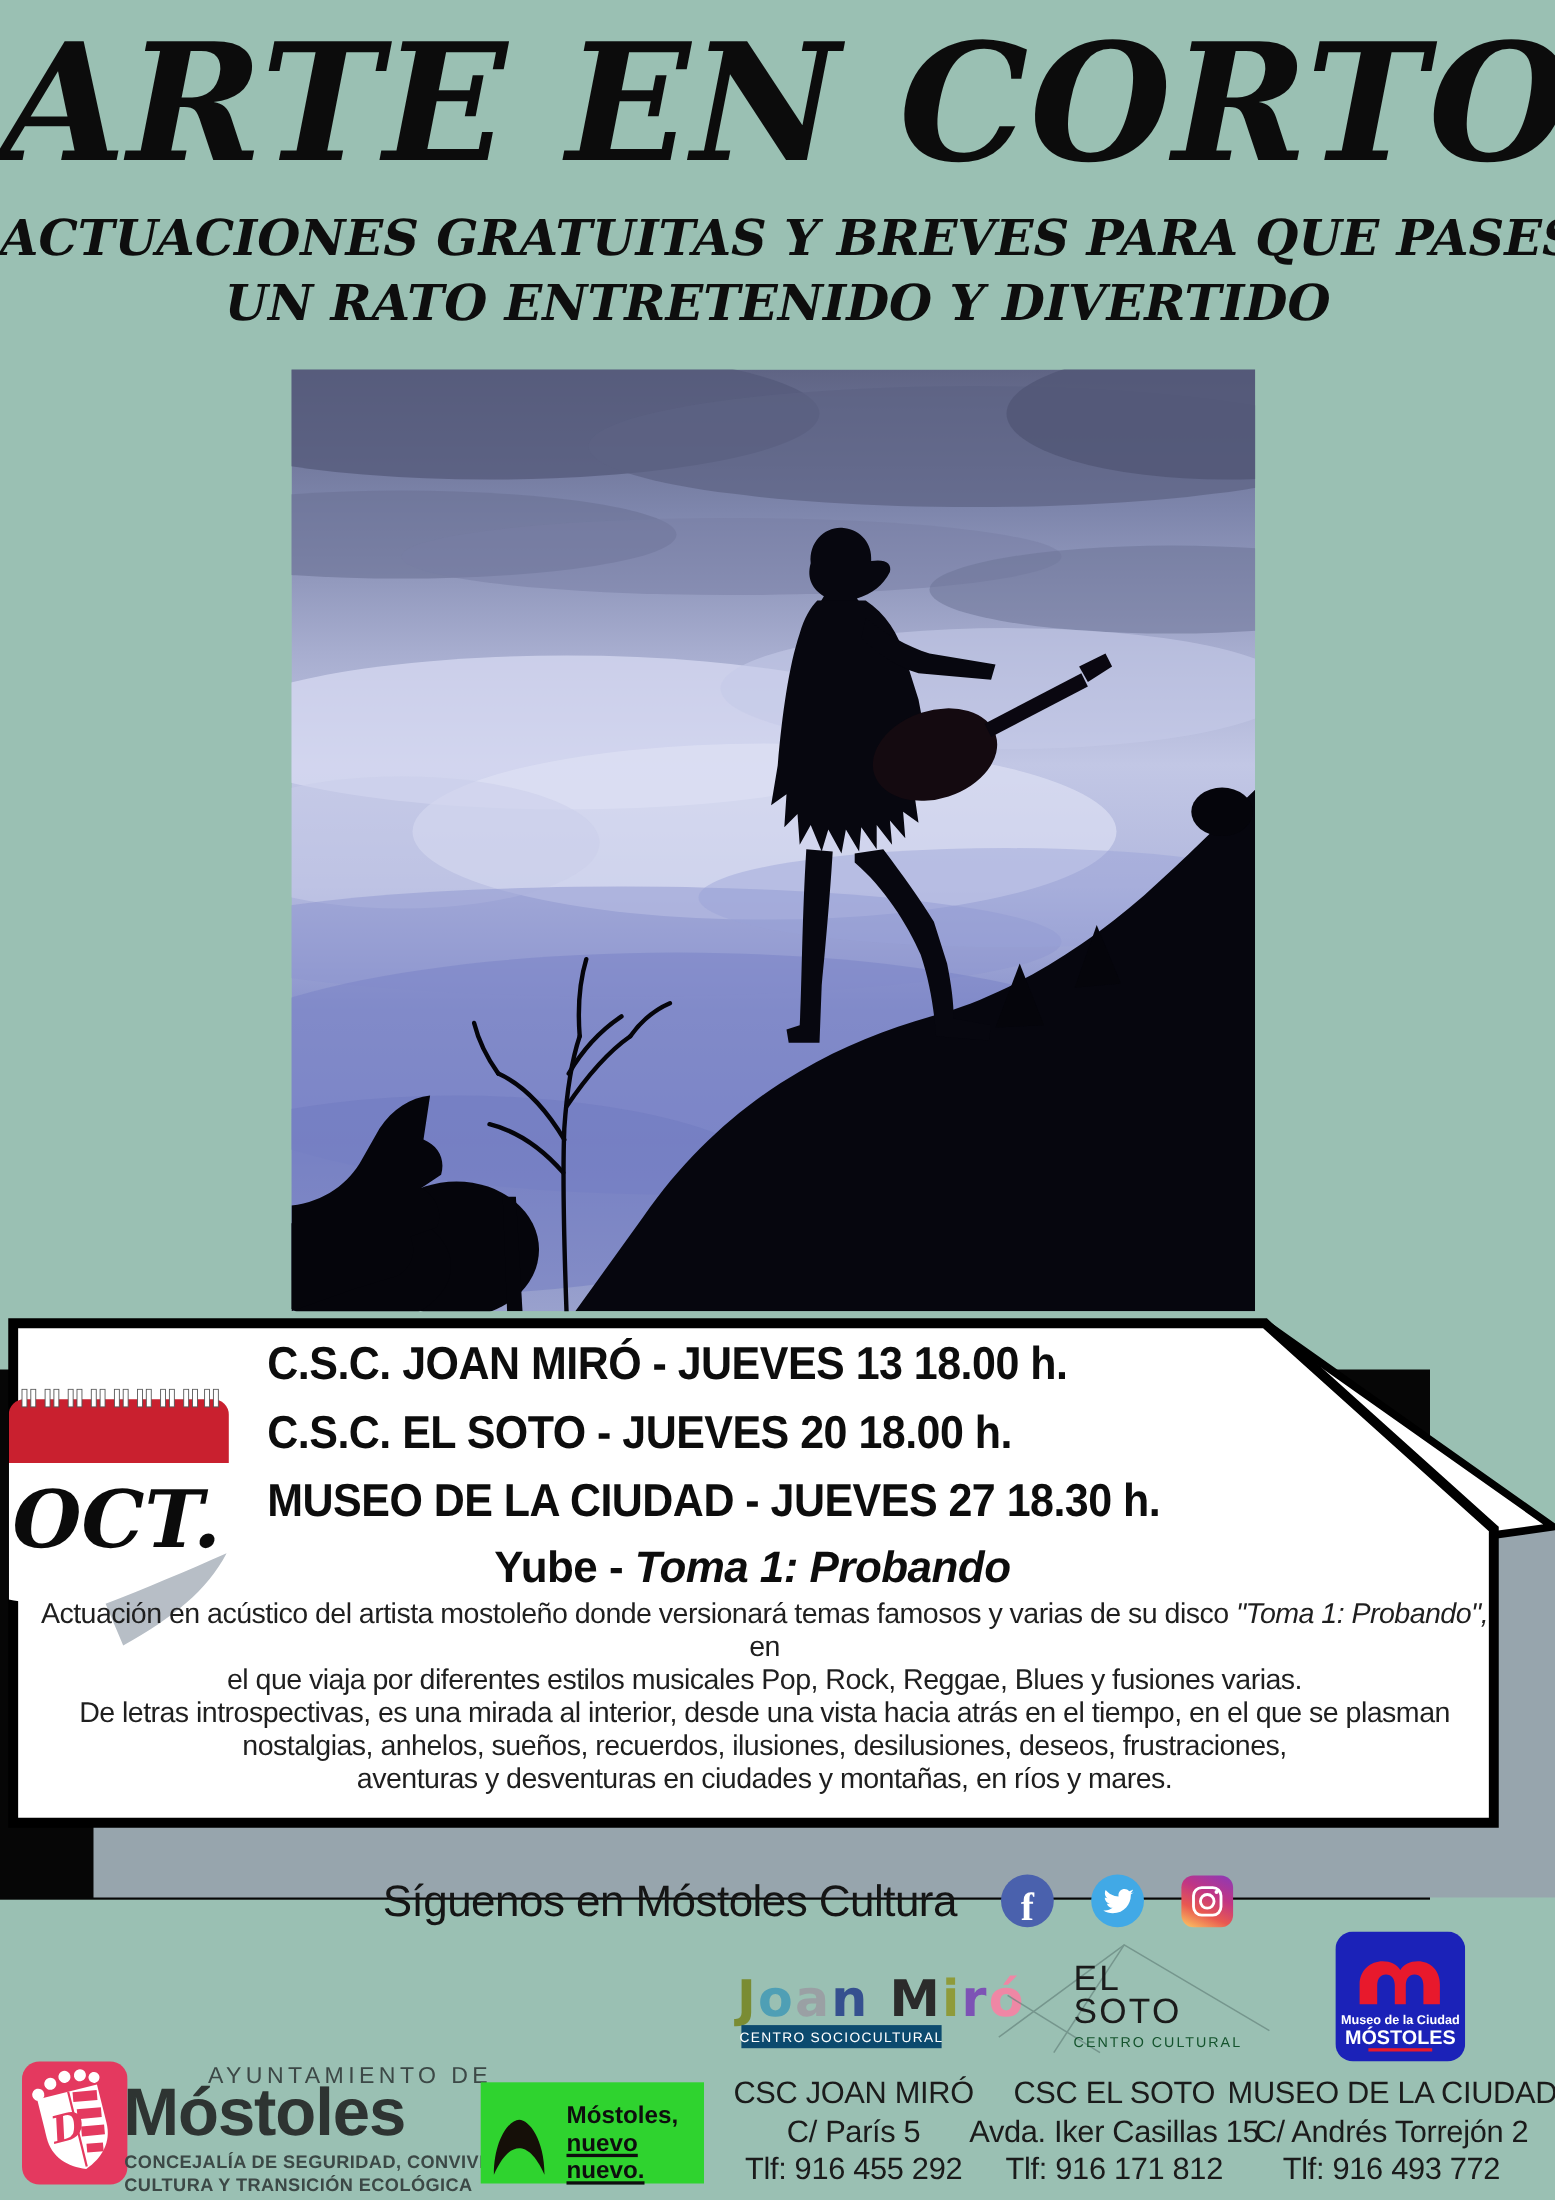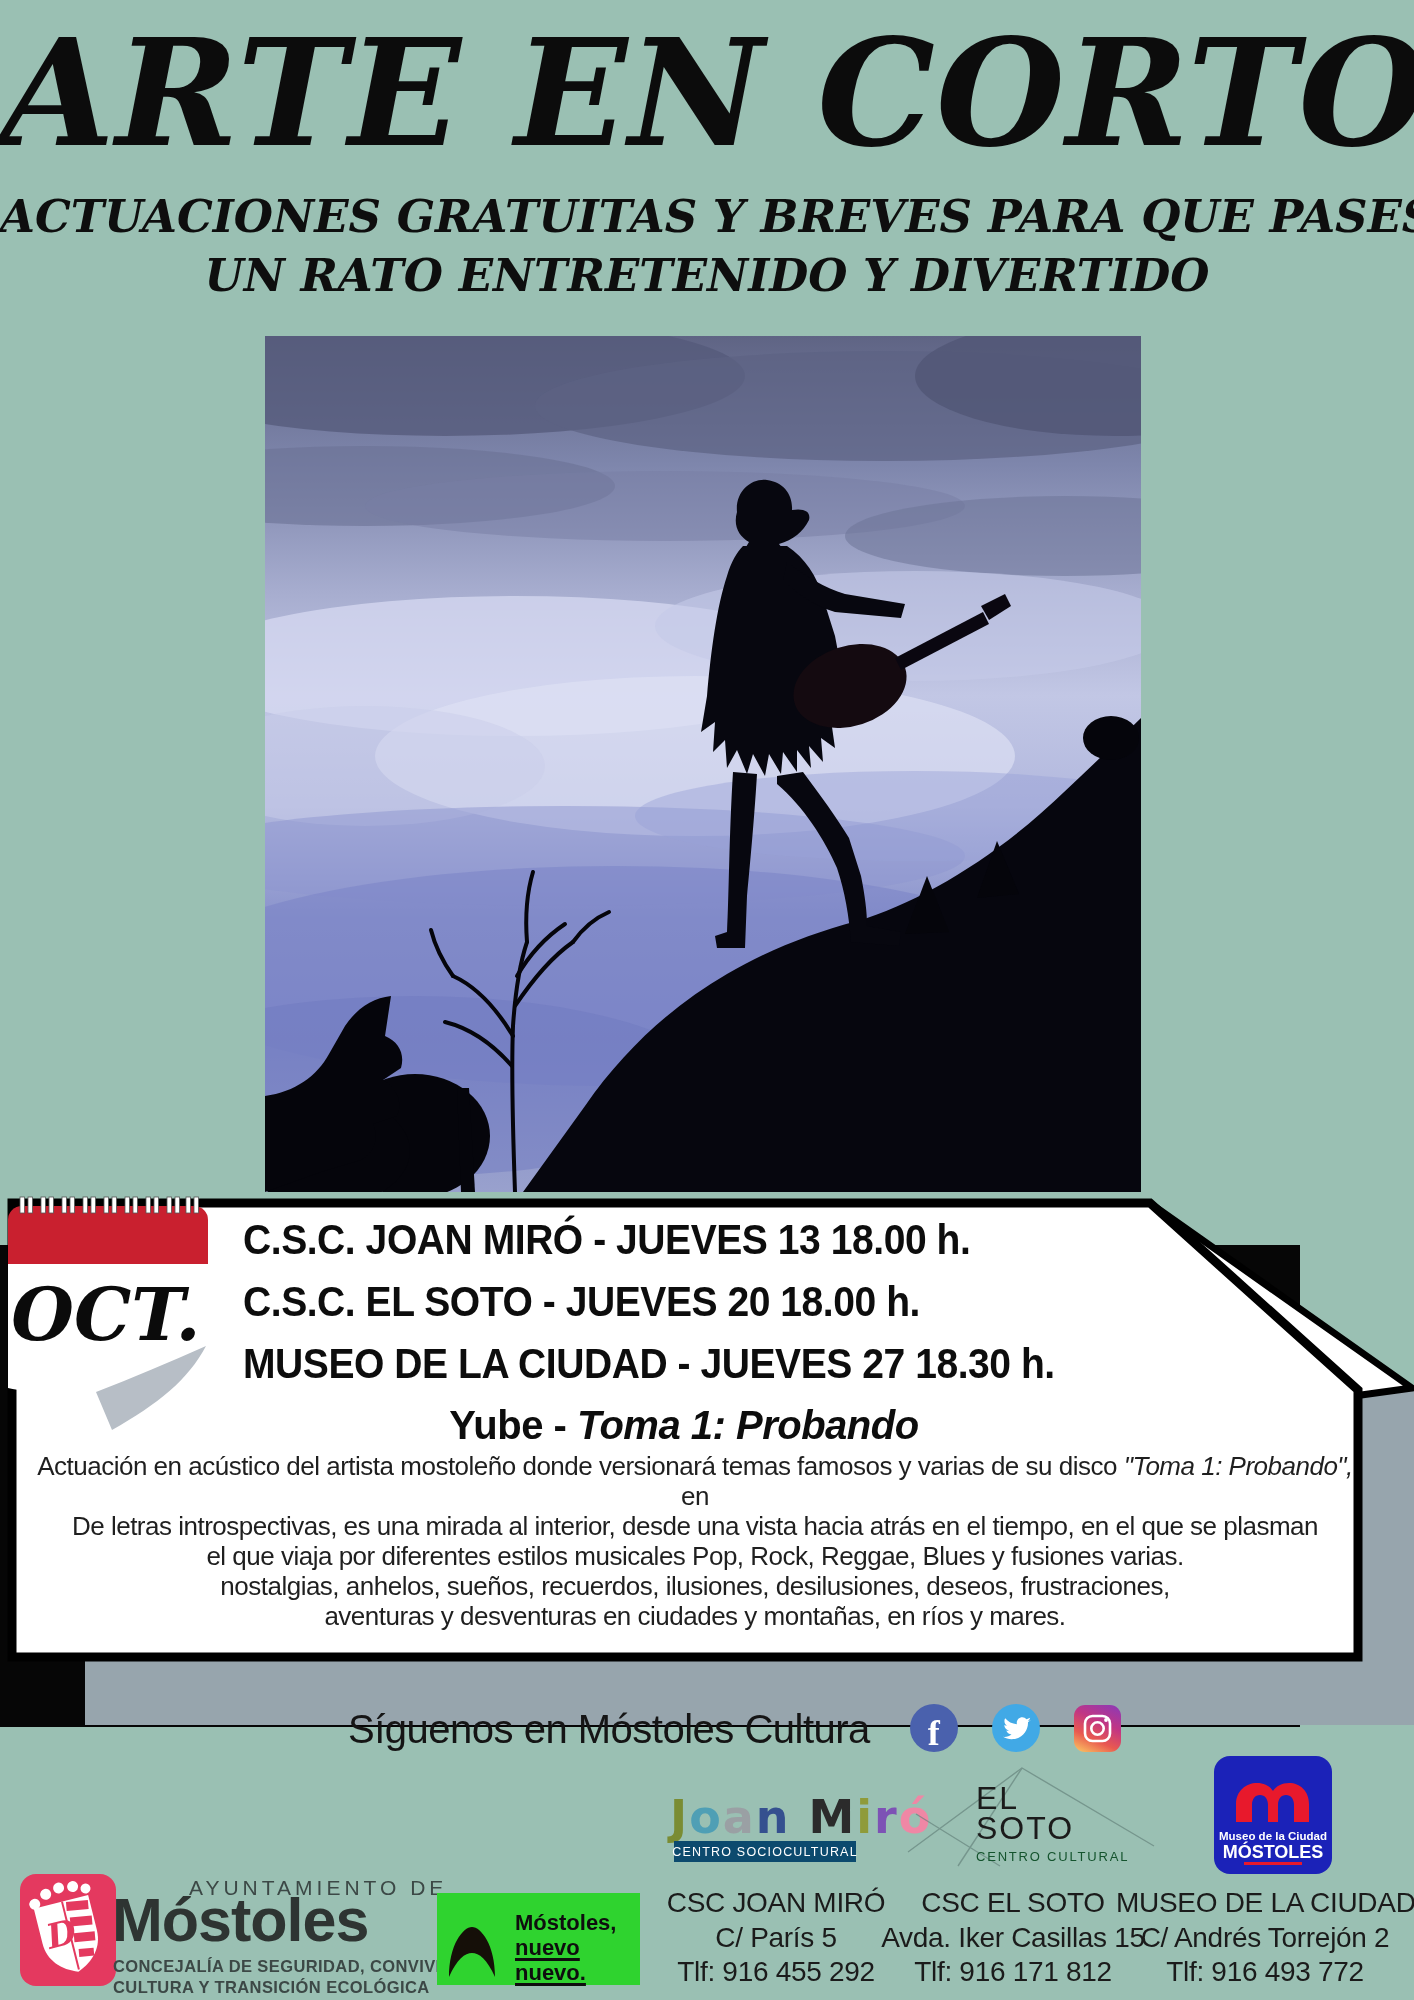--- a/index.html
+++ b/index.html
@@ -20,21 +20,21 @@
     font-family:"DejaVu Serif",serif;font-weight:bold;font-style:italic;
     font-size:45px;color:#0e0e0e;white-space:nowrap;
   }
   .subtitle.s1{top:190px}
   .subtitle.s2{top:249px}
   
   .photo{left:265px;top:336px;width:876px;height:856px}
   
   .pages{left:0;top:1190px;width:1414px;height:552px}
   
-  .calendar{left:8px;top:1196px;width:210px;height:252px}
+  .calendar{left:8px;top:1262px;width:210px;height:252px}
   
   .sched{
     left:243px;font-size:42px;font-weight:bold;color:#0d0d0d;line-height:1;
     transform:scaleX(.93);transform-origin:left top;white-space:nowrap;
     letter-spacing:-.5px;
   }
   .sched.l1{top:1219px}.sched.l2{top:1281px}.sched.l3{top:1343px}
   .artist{
     left:8px;top:1405px;width:1352px;text-align:center;
     font-size:40px;font-weight:bold;color:#0d0d0d;line-height:1;letter-spacing:-.5px;
@@ -187,22 +187,22 @@
 
 <div class="abs sched l1">C.S.C. JOAN MIRÓ - JUEVES 13 18.00 h.</div>
 <div class="abs sched l2">C.S.C. EL SOTO - JUEVES 20 18.00 h.</div>
 <div class="abs sched l3">MUSEO DE LA CIUDAD - JUEVES 27 18.30 h.</div>
 <div class="abs artist">
   <span>Yube - </span><span class="it">Toma 1: Probando</span>
 </div>
 
 <div class="abs desc">
   <div><span>Actuación en acústico del artista mostoleño donde versionará temas famosos y varias de su disco </span><span class="it">"Toma 1: Probando",</span><span> en</span></div>
+  <div>el que viaja por diferentes estilos musicales Pop, Rock, Reggae, Blues y fusiones varias.</div>
   <div>De letras introspectivas, es una mirada al interior, desde una vista hacia atrás en el tiempo, en el que se plasman</div>
-  <div>el que viaja por diferentes estilos musicales Pop, Rock, Reggae, Blues y fusiones varias.</div>
   <div>nostalgias, anhelos, sueños, recuerdos, ilusiones, desilusiones, deseos, frustraciones,</div>
   <div>aventuras y desventuras en ciudades y montañas, en ríos y mares.</div>
 </div>
 
 <div class="abs follow">
   <span class="label">Síguenos en Móstoles Cultura</span>
   <div class="soc fb">
       <span>f</span>
     </div>
   <div class="soc tw">

